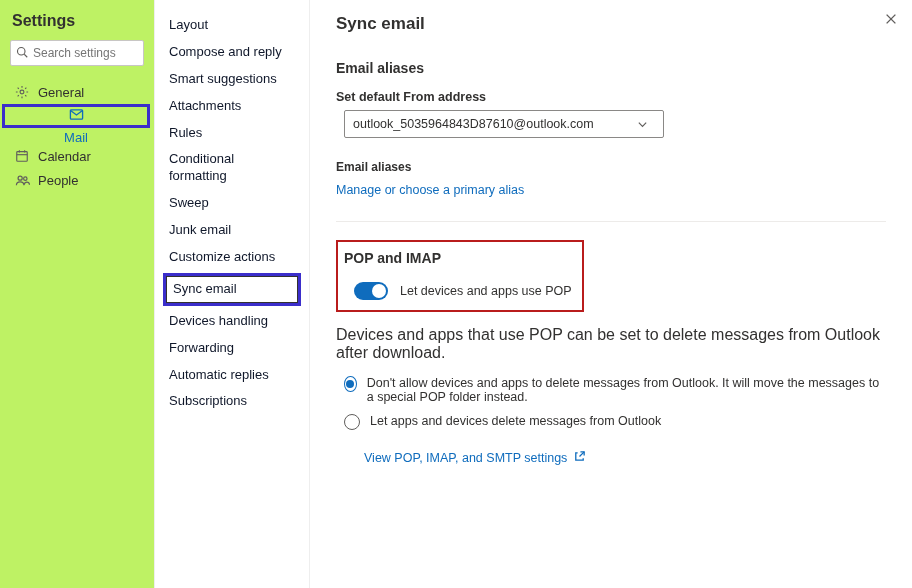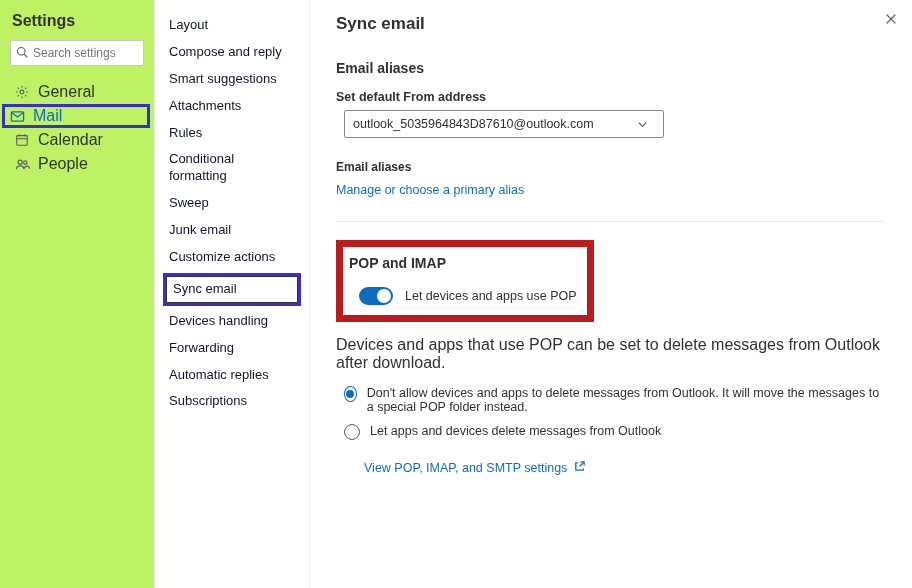--- a/index.html
+++ b/index.html
@@ -47,32 +47,33 @@
   height: 12px;
   color: #605e5c;
 }
 .nav1 { list-style: none; }
 .nav1 li {
   display: flex;
   align-items: center;
   height: 24px;
   padding: 0 4px;
   cursor: pointer;
-  font-size: 16px;
+  font-size: 13px;
   gap: 8px;
   color: #323130;
 }
 .nav1 li .nav-icon { width: 16px; height: 16px; display:flex; align-items:center; justify-content:center; color:#605e5c; }
 .nav1 li.mail { color:#0f6cbd; }
 .nav1 li.mail .nav-icon { color:#0f6cbd; }
 .hl-box-mail {
   border: 3px solid #3b2ecb;
-  margin: 0 -6px 0 -8px;
+  margin: 0 -6px 16px -8px;
   padding: 0 4px 0 6px;
   height: 26px;
+  flex-direction: column;
 }
 
 .col2 {
   width: 155px;
   padding: 12px 0;
   border-right: 1px solid #eee;
 }
 .nav2 { list-style: none; }
 .nav2 li {
   padding: 5px 14px;
@@ -153,21 +154,21 @@
   display: inline-flex;
   align-items: center;
   gap: 6px;
 }
 .divider {
   border: none;
   border-top: 1px solid #edebe9;
   margin: 24px 0 18px 0;
 }
 .hl-pop-wrap {
-  border: 7px solid #b91c1c;
+  border: 2px solid #b91c1c;
   display: inline-block;
   padding: 8px 10px 10px 6px;
   margin-bottom: 14px;
 }
 .pop-title {
   font-size: 14px;
   font-weight: 700;
   margin-bottom: 16px;
 }
 .toggle-row {

